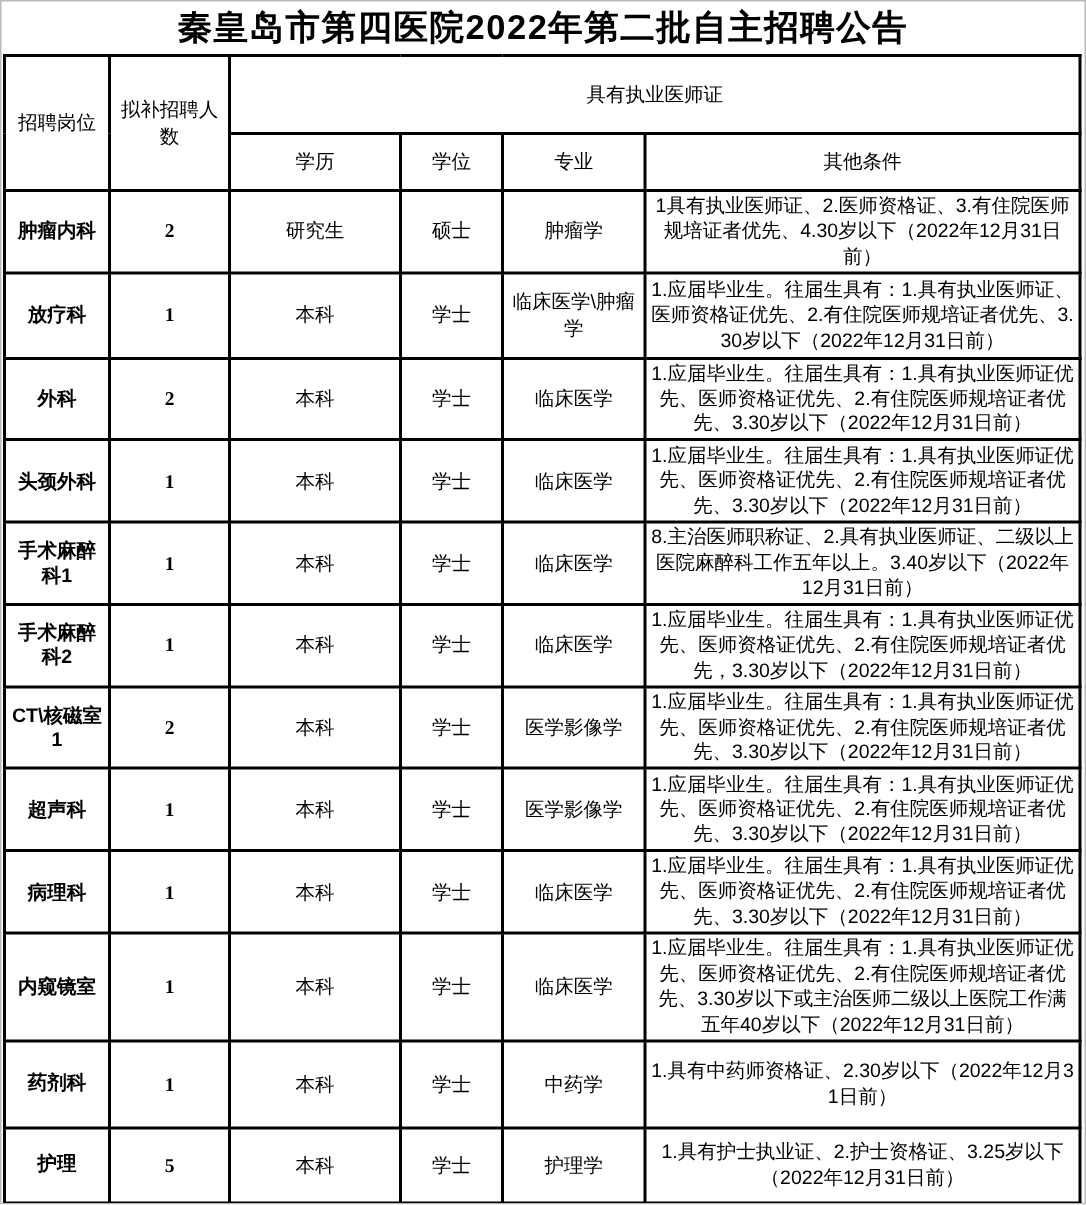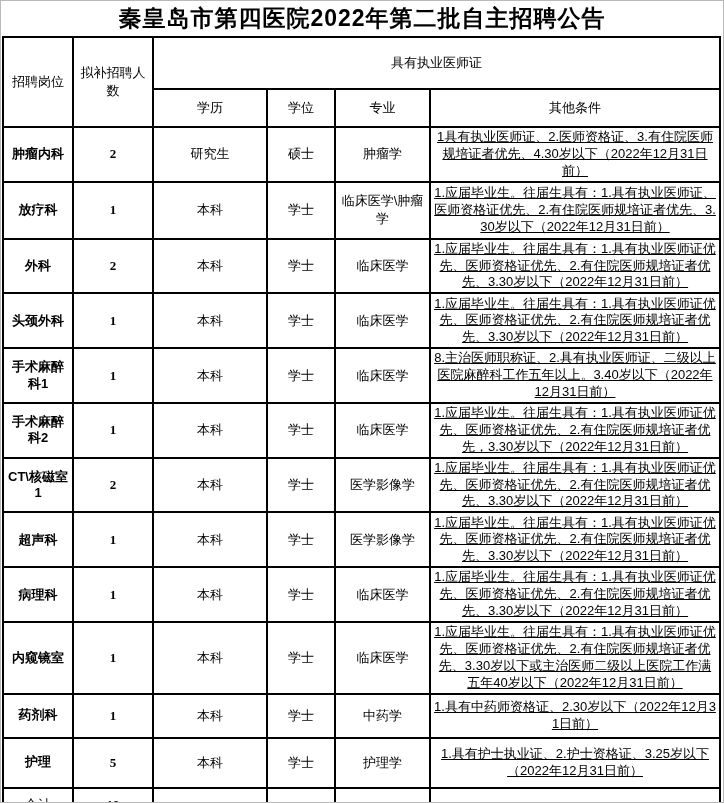--- a/index.html
+++ b/index.html
@@ -63,21 +63,20 @@
   }
   .val {
     font-size: 12.5px;
     padding: 1px 2px;
   }
   .cond {
     text-align: left;
     font-size: 11px;
     line-height: 1.3;
     padding: 2px 4px 2px 5px;
-    text-decoration: underline;
   }
 </style>
 </head>
 <body>
 
 <div class="frame">
 
   <div class="title-bar">秦皇岛市第四医院2022年第二批自主招聘公告</div>
 
   <table class="recruit">
@@ -176,21 +175,21 @@
       <td class="cond">1.应届毕业生。往届生具有：1.具有执业医师证优先、医师资格证优先、2.有住院医师规培证者优先、3.30岁以下（2022年12月31日前）</td>
     </tr>
     <tr style="height:67px">
       <td class="dept">内窥镜室</td>
       <td class="num">1</td>
       <td class="val">本科</td>
       <td class="val">学士</td>
       <td class="val">临床医学</td>
       <td class="cond">1.应届毕业生。往届生具有：1.具有执业医师证优先、医师资格证优先、2.有住院医师规培证者优先、3.30岁以下或主治医师二级以上医院工作满五年40岁以下（2022年12月31日前）</td>
     </tr>
-    <tr style="height:44px">
+    <tr style="height:58px">
       <td class="dept">药剂科</td>
       <td class="num">1</td>
       <td class="val">本科</td>
       <td class="val">学士</td>
       <td class="val">中药学</td>
       <td class="cond">1.具有中药师资格证、2.30岁以下（2022年12月31日前）</td>
     </tr>
     <tr style="height:50px">
       <td class="dept">护理</td>
       <td class="num">5</td>

